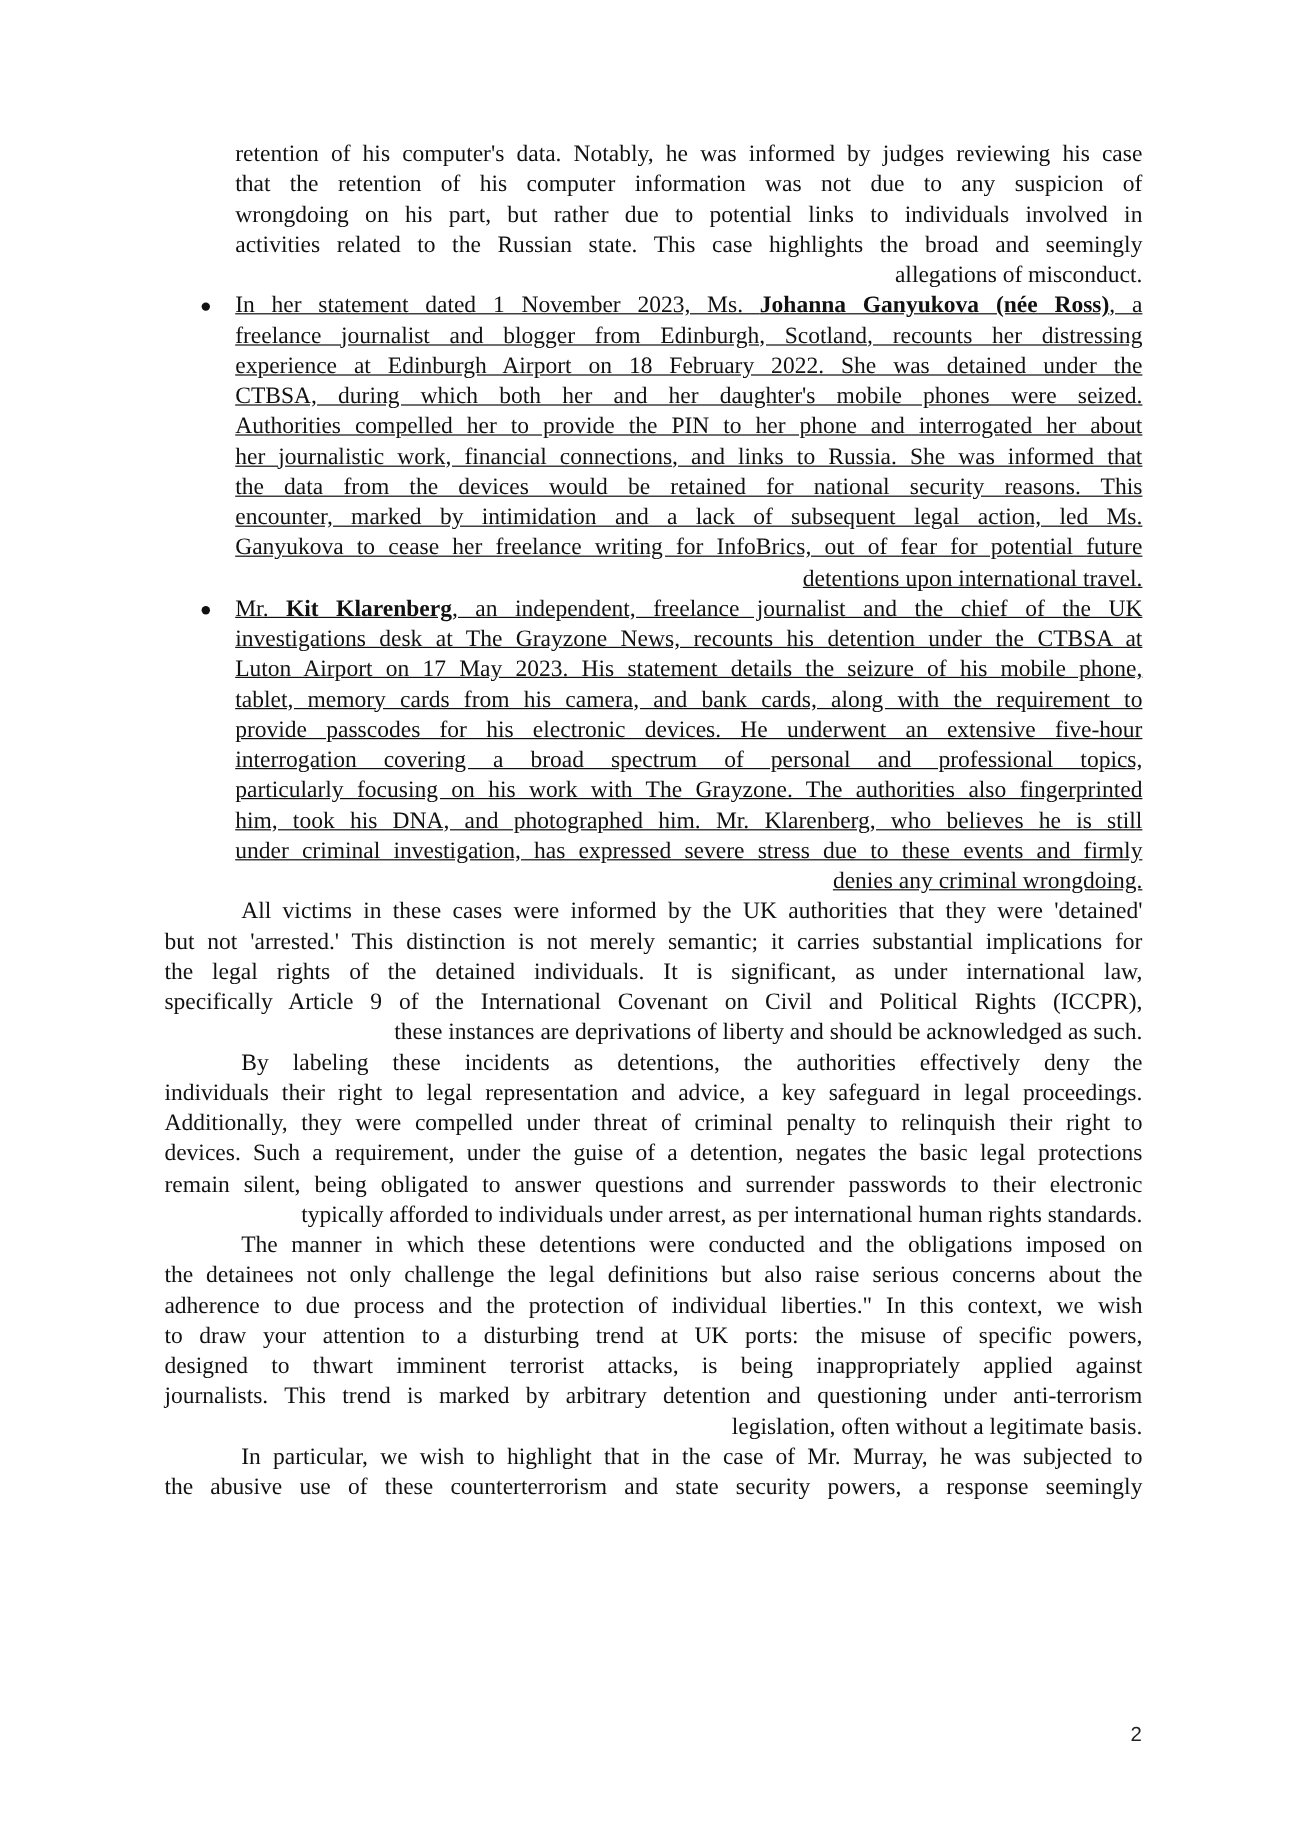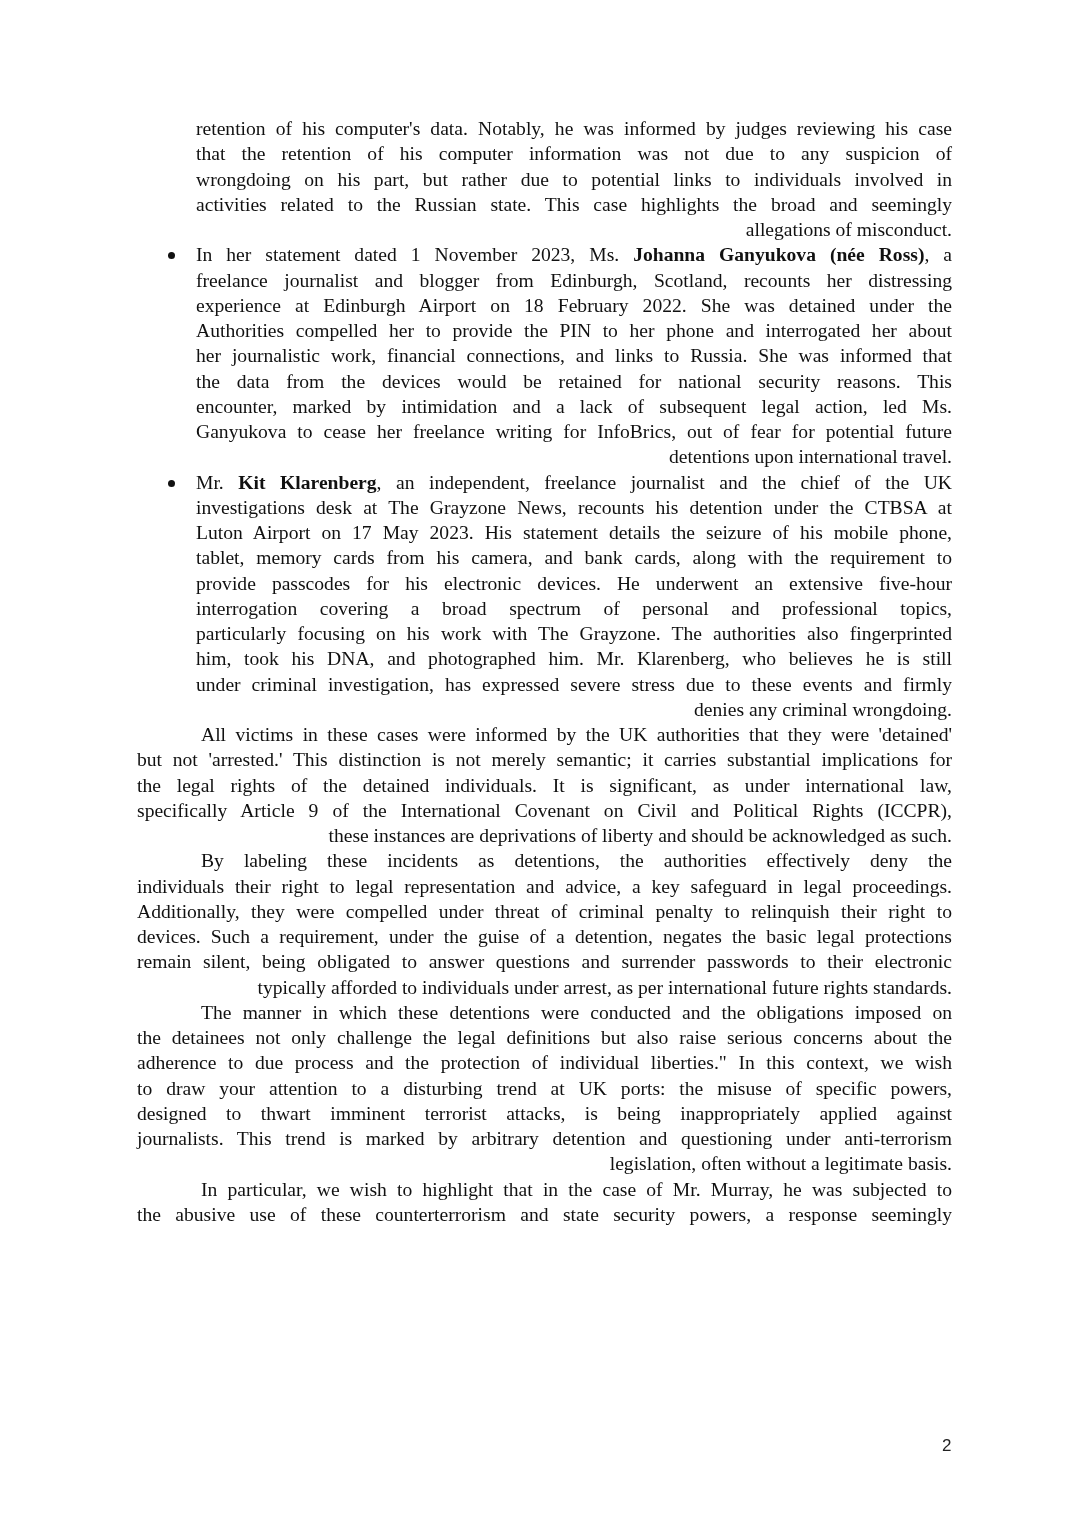--- a/index.html
+++ b/index.html
@@ -6,21 +6,21 @@
   body { width: 1086px; height: 1536px; position: relative; overflow: hidden; }
   .page {
     position: absolute; left: 0; top: 0; width: 1086px; height: 1536px;
     background: #ffffff; color: #111111;
     font-family: "Liberation Serif", serif;
     font-size: 19.6px;
   }
   .text-block { position: absolute; left: 137px; width: 815px; top: 116px; }
   .line { height: 25.25px; line-height: 25.25px; white-space: nowrap; text-align: right; }
   .just { text-align: justify; text-align-last: justify; }
-  .bullet-list { margin: 0; padding: 0; list-style: none; }
+  .bullet-list { margin: 0; padding: 0; list-style: none; text-decoration: underline; }
   .bullet-item { position: relative; padding-left: 59px; }
   .bullet-dot {
     position: absolute; left: 31px; top: 10px; width: 7px; height: 7px;
     border-radius: 50%; background: #111111;
   }
   .cont { padding-left: 59px; }
   .para { }
   .indent { padding-left: 64px; }
   b { font-weight: bold; }
   .page-number {
@@ -41,20 +41,21 @@
       <div class="line just">activities related to the Russian state. This case highlights the broad and seemingly</div>
       <div class="line">allegations of misconduct.</div>
     </div>
 
     <ul class="bullet-list">
       <li class="bullet-item">
         <span class="bullet-dot"></span>
         <div class="line just"><span>In her statement dated 1 November 2023, Ms. </span><b>Johanna Ganyukova (née Ross)</b><span>, a</span></div>
         <div class="line just">freelance journalist and blogger from Edinburgh, Scotland, recounts her distressing</div>
         <div class="line just">experience at Edinburgh Airport on 18 February 2022. She was detained under the</div>
+        <div class="line just">CTBSA, during which both her and her daughter's mobile phones were seized.</div>
         <div class="line just">Authorities compelled her to provide the PIN to her phone and interrogated her about</div>
         <div class="line just">her journalistic work, financial connections, and links to Russia. She was informed that</div>
         <div class="line just">the data from the devices would be retained for national security reasons. This</div>
         <div class="line just">encounter, marked by intimidation and a lack of subsequent legal action, led Ms.</div>
         <div class="line just">Ganyukova to cease her freelance writing for InfoBrics, out of fear for potential future</div>
         <div class="line">detentions upon international travel.</div>
       </li>
       <li class="bullet-item">
         <span class="bullet-dot"></span>
         <div class="line just"><span>Mr. </span><b>Kit Klarenberg</b><span>, an independent, freelance journalist and the chief of the UK</span></div>
@@ -77,21 +78,21 @@
       <div class="line just">specifically Article 9 of the International Covenant on Civil and Political Rights (ICCPR),</div>
       <div class="line">these instances are deprivations of liberty and should be acknowledged as such.</div>
     </div>
 
     <div class="para">
       <div class="line just indent">By labeling these incidents as detentions, the authorities effectively deny the</div>
       <div class="line just">individuals their right to legal representation and advice, a key safeguard in legal proceedings.</div>
       <div class="line just">Additionally, they were compelled under threat of criminal penalty to relinquish their right to</div>
       <div class="line just">devices. Such a requirement, under the guise of a detention, negates the basic legal protections</div>
       <div class="line just">remain silent, being obligated to answer questions and surrender passwords to their electronic</div>
-      <div class="line">typically afforded to individuals under arrest, as per international future rights standards.</div>
+      <div class="line">typically afforded to individuals under arrest, as per international human rights standards.</div>
     </div>
 
     <div class="para">
       <div class="line just indent">The manner in which these detentions were conducted and the obligations imposed on</div>
       <div class="line just">the detainees not only challenge the legal definitions but also raise serious concerns about the</div>
       <div class="line just">adherence to due process and the protection of individual liberties." In this context, we wish</div>
       <div class="line just">to draw your attention to a disturbing trend at UK ports: the misuse of specific powers,</div>
       <div class="line just">designed to thwart imminent terrorist attacks, is being inappropriately applied against</div>
       <div class="line just">journalists. This trend is marked by arbitrary detention and questioning under anti-terrorism</div>
       <div class="line">legislation, often without a legitimate basis.</div>

